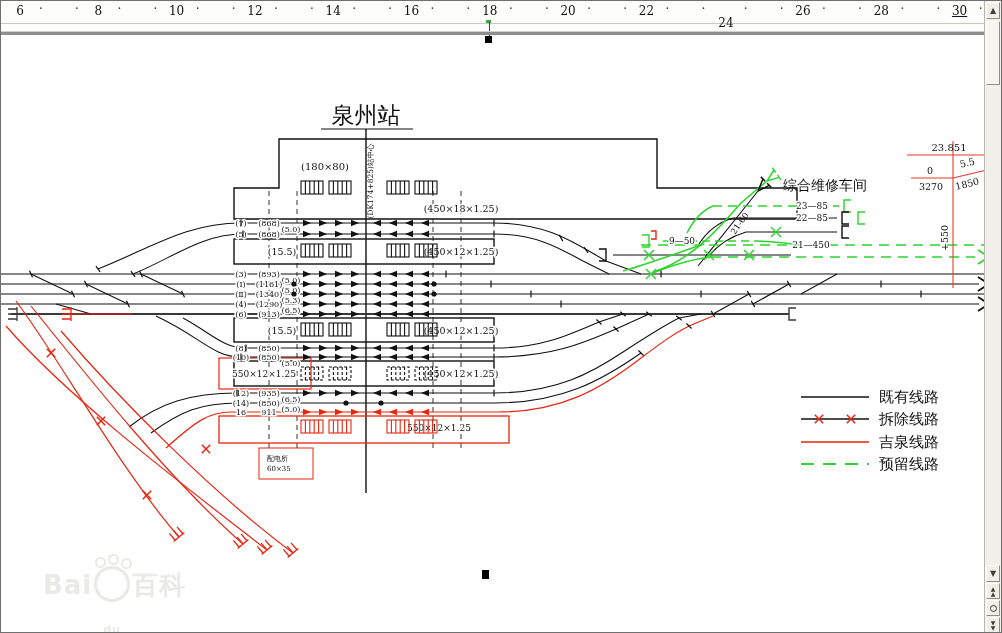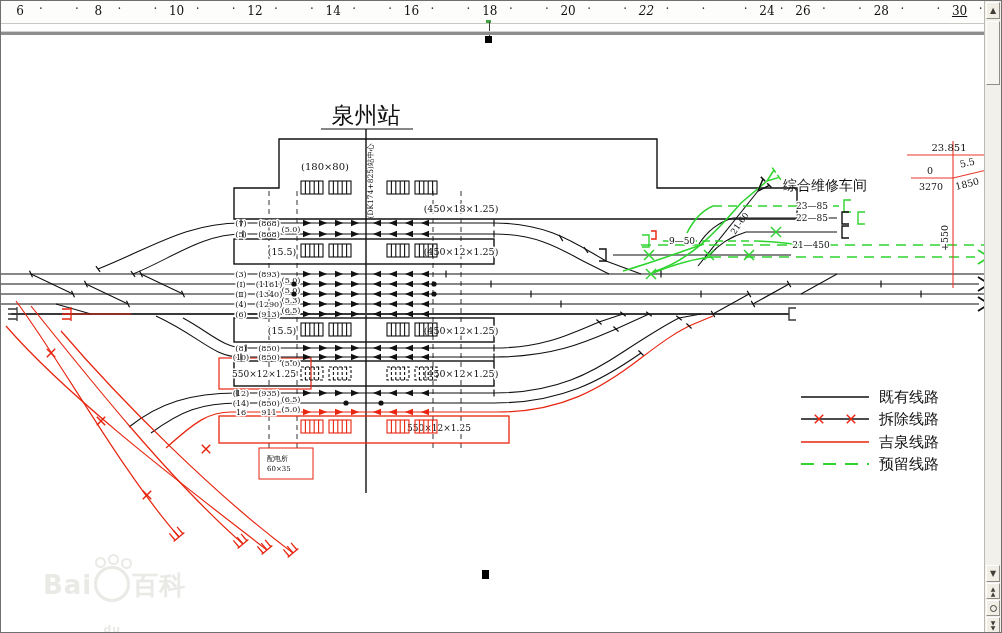--- a/index.html
+++ b/index.html
@@ -65,24 +65,24 @@
         <span class="ruler-dot" style="left: 389.2px;">·</span>
         <span class="ruler-number" style="left: 410.5px;">16</span>
         <span class="ruler-dot" style="left: 431.5px;">·</span>
         <span class="ruler-dot" style="left: 467.5px;">·</span>
         <span class="ruler-number" style="left: 488.8px;">18</span>
         <span class="ruler-dot" style="left: 509.8px;">·</span>
         <span class="ruler-dot" style="left: 545.8px;">·</span>
         <span class="ruler-number" style="left: 567.1px;">20</span>
         <span class="ruler-dot" style="left: 588.1px;">·</span>
         <span class="ruler-dot" style="left: 624.1px;">·</span>
-        <span class="ruler-number" style="left: 645.4px; font-style: italic;">22</span>
+        <span class="ruler-number" style="left: 645.4px;">22</span>
         <span class="ruler-dot" style="left: 666.4px;">·</span>
         <span class="ruler-dot" style="left: 702.4px;">·</span>
-        <span class="ruler-number" style="left: 766px;">24</span>
+        <span class="ruler-number" style="left: 725px; margin-top: 12px;">24</span>
         <span class="ruler-dot" style="left: 744.7px;">·</span>
         <span class="ruler-dot" style="left: 780.7px;">·</span>
         <span class="ruler-number" style="left: 802px;">26</span>
         <span class="ruler-dot" style="left: 823px;">·</span>
         <span class="ruler-dot" style="left: 859px;">·</span>
         <span class="ruler-number" style="left: 880.3px;">28</span>
         <span class="ruler-dot" style="left: 901.3px;">·</span>
         <span class="ruler-dot" style="left: 937.3px;">·</span>
         <span class="ruler-number" style="left: 958.6px; text-decoration: underline;">30</span>
         <span class="ruler-dot" style="left: 979.6px;">·</span>

